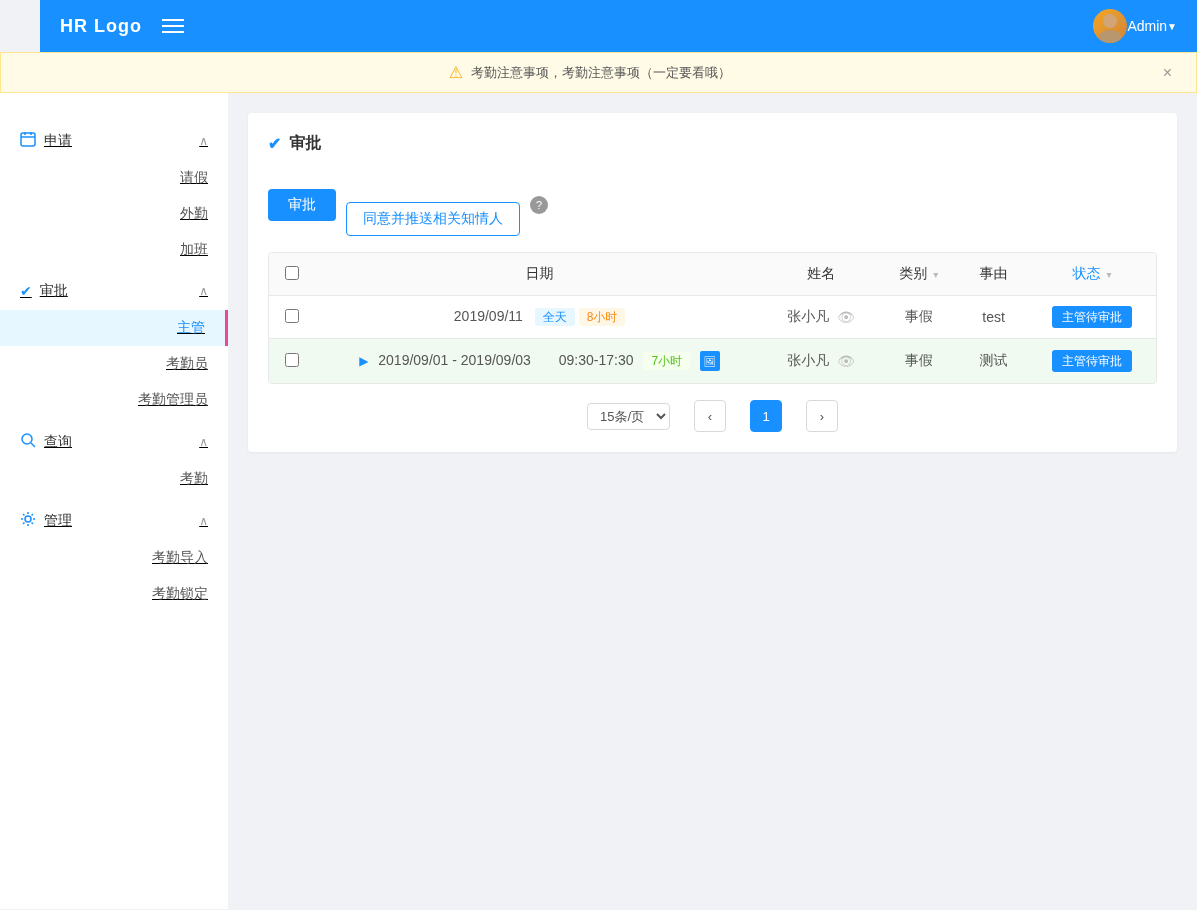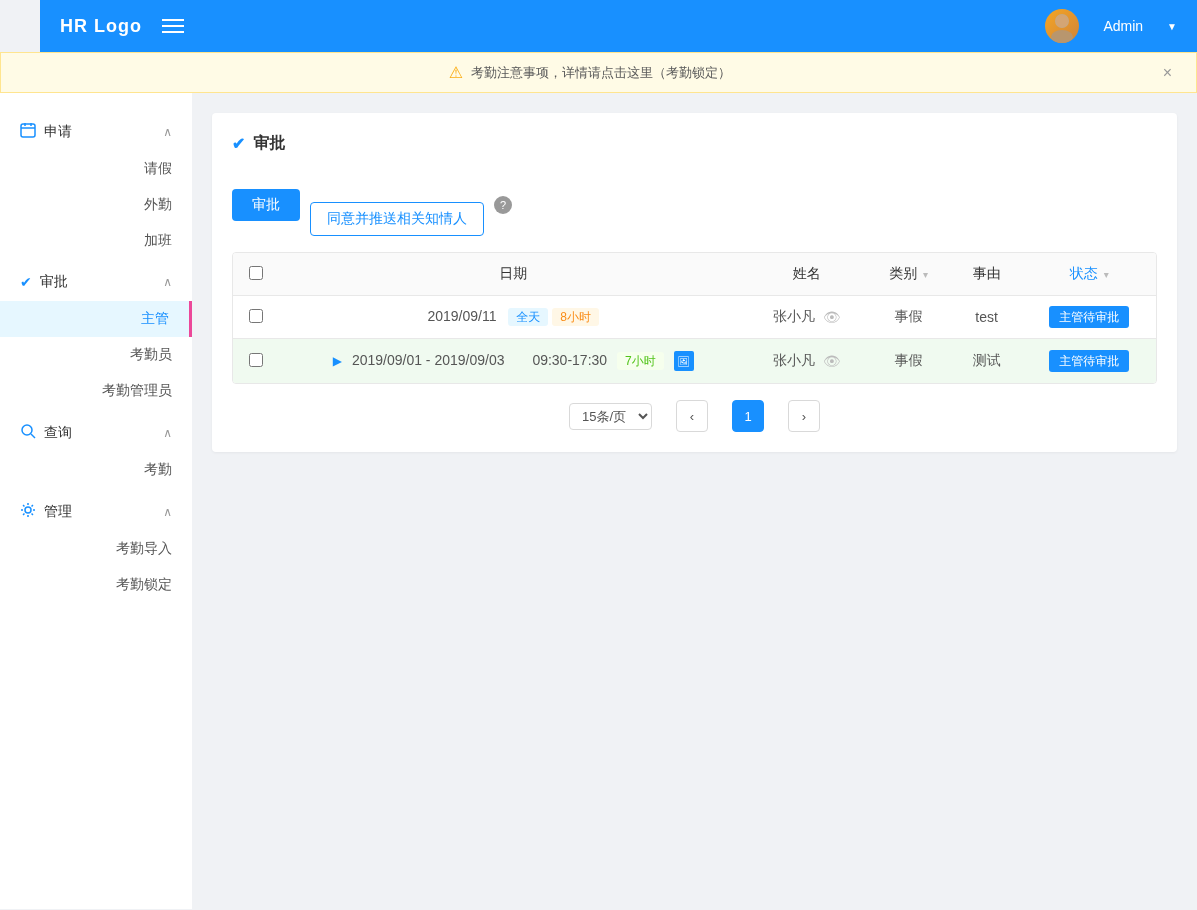--- a/index.html
+++ b/index.html
@@ -31,21 +31,21 @@
     }
     .header-menu-icon span {
       display: block;
       width: 22px;
       height: 2px;
       background: white;
     }
     .header-user {
       display: flex;
       align-items: center;
-      gap: 24px;
+      gap: 0;
       color: white;
       cursor: pointer;
       justify-content: space-between;
     }
     .header-avatar {
       width: 34px;
       height: 34px;
       border-radius: 50%;
       background: #ccc;
       overflow: hidden;
@@ -100,25 +100,26 @@
     }
 
     
     .layout {
       display: flex;
       min-height: calc(910px - 52px - 42px);
     }
 
     
     .sidebar {
-      width: 192px;
+      width: 228px;
       background: white;
-      padding: 19px 0;
+      padding: 28px 0;
       flex-shrink: 0;
       min-height: 100%;
+      text-decoration: underline;
     }
     .sidebar-section {
       margin-bottom: 4px;
     }
     .sidebar-section-header {
       display: flex;
       align-items: center;
       justify-content: space-between;
       padding: 10px 20px;
       cursor: pointer;
@@ -385,21 +386,21 @@
       </svg>
     </div>
     <span class="header-user-name">Admin</span>
     <span class="header-dropdown-arrow">▼</span>
   </div>
 </header>
 
 <div class="notice-bar">
   <div class="notice-content">
     <span class="notice-icon">⚠</span>
-    <span class="notice-text">考勤注意事项，详情请点击这里（考勤锁定）</span>
+    <span class="notice-text">考勤注意事项，考勤注意事项（一定要看哦）</span>
   </div>
   <button class="notice-close">×</button>
 </div>
 
 <div class="layout">
 
   <nav class="sidebar">
 
     <div class="sidebar-section">
       <div class="sidebar-section-header">

